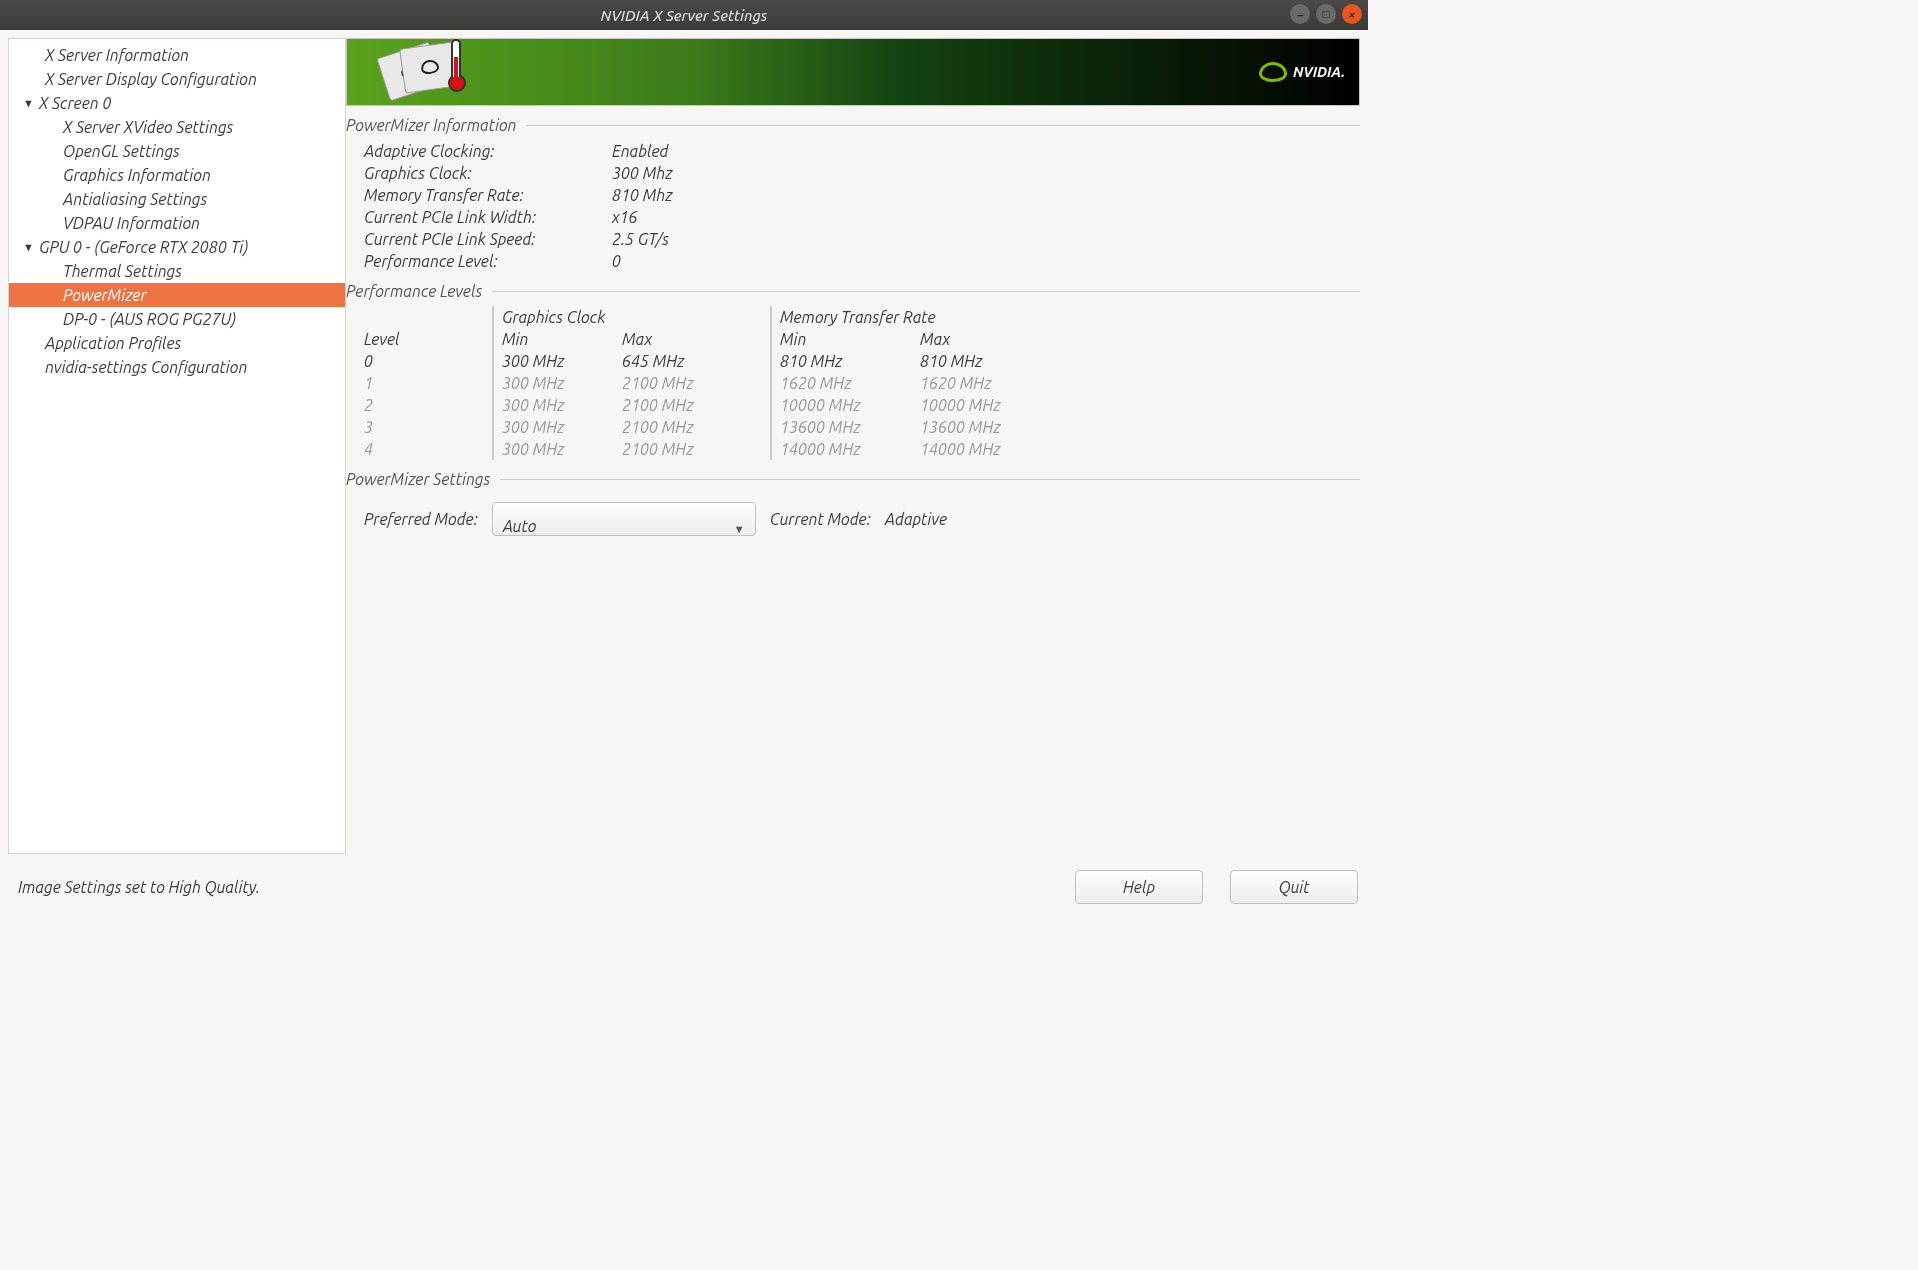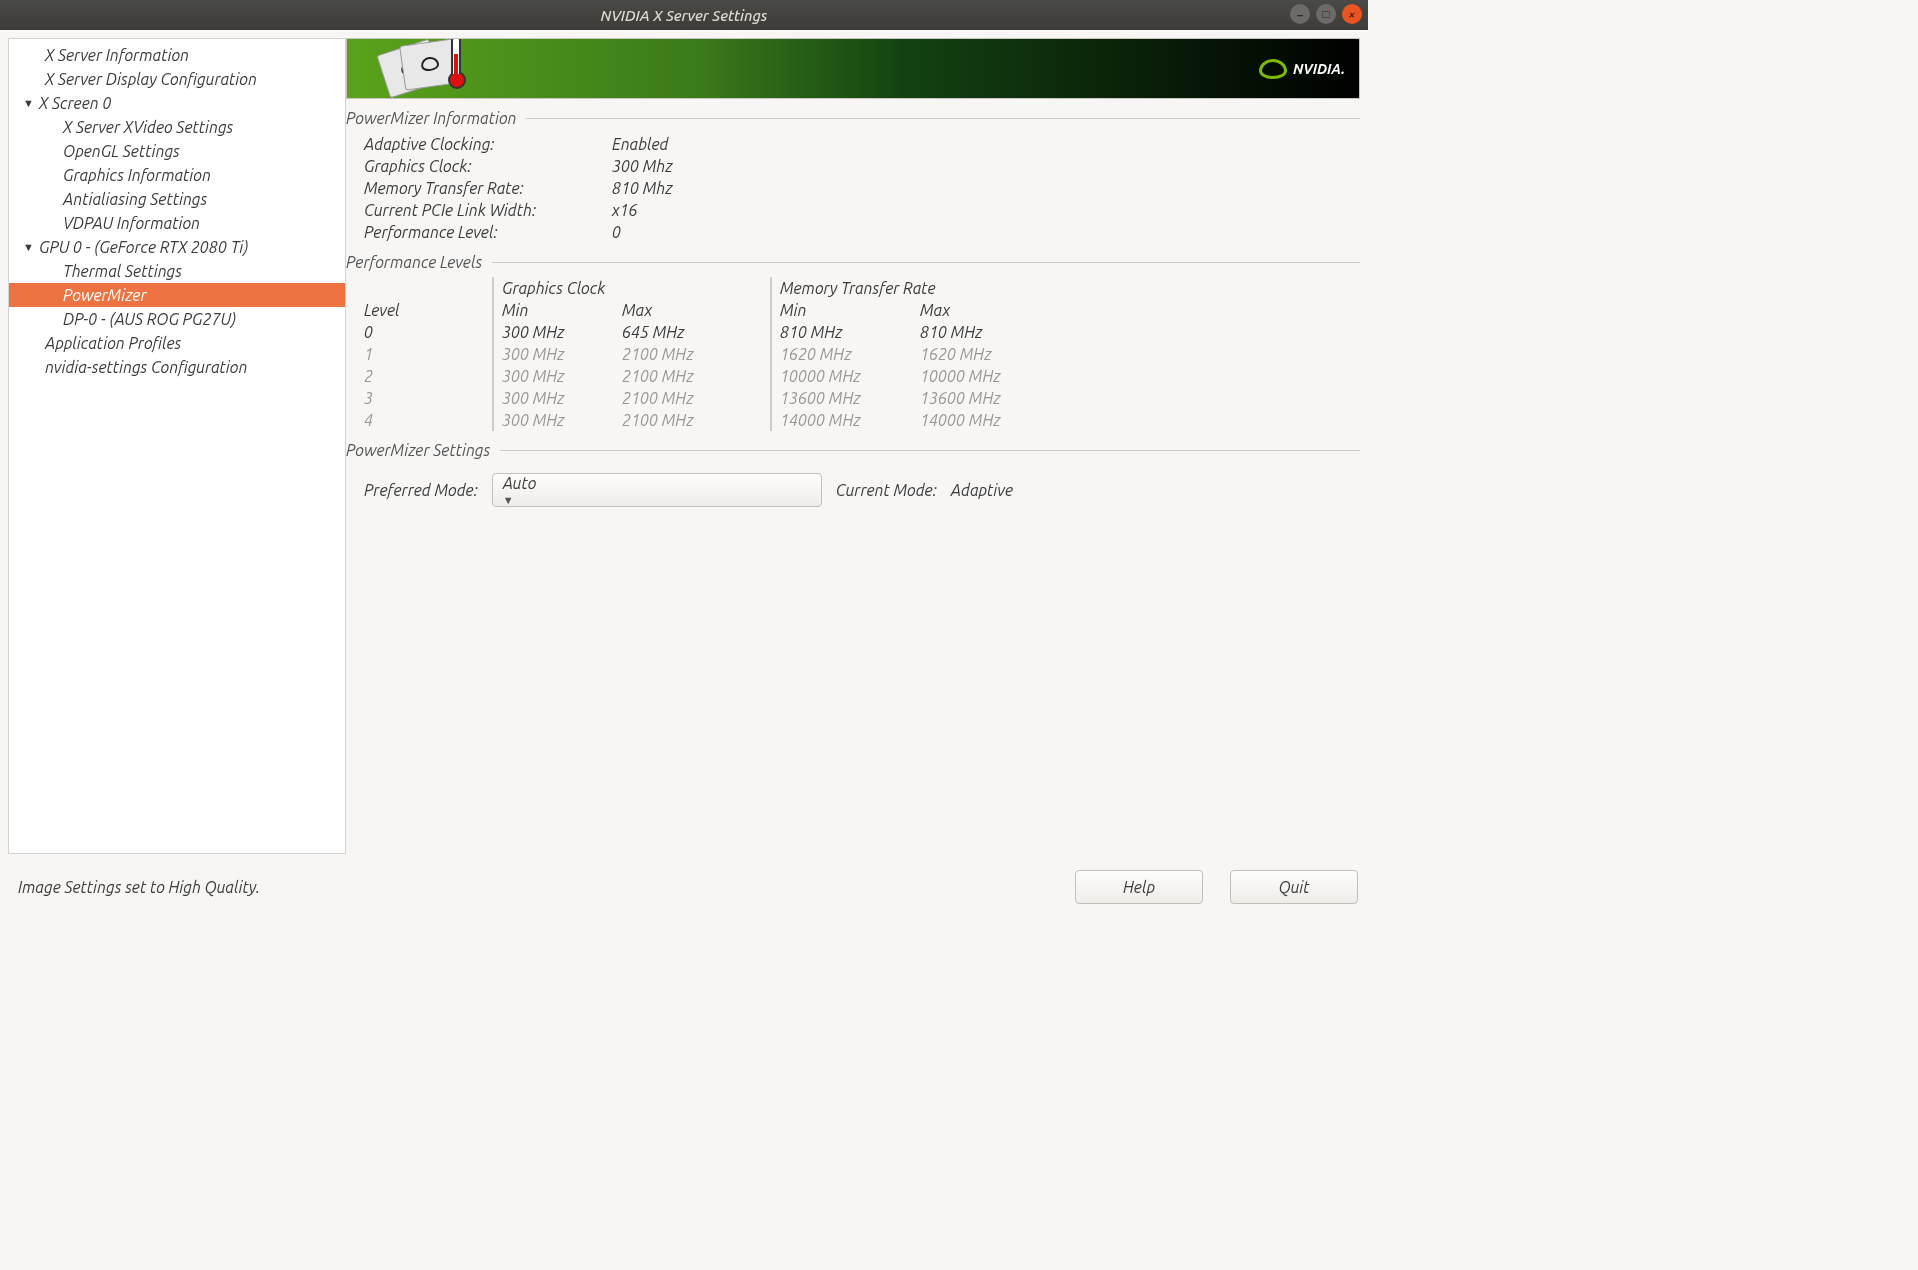--- a/index.html
+++ b/index.html
@@ -79,21 +79,21 @@
     width: 14px;
     font-size: 11px;
     margin-right: 2px;
   }
   .main {
     flex: 1;
     display: flex;
     flex-direction: column;
   }
   .banner {
-    height: 61px;
+    height: 68px;
     background: linear-gradient(to right, #5aa31b 0%, #3a7a1a 35%, #134211 55%, #000 100%);
     position: relative;
     border: 1px solid #c9c6c2;
     display:flex;
     align-items:center;
     overflow:hidden;
   }
   .banner-left {
     width: 110px; height: 70px;
     position: relative;
@@ -185,29 +185,28 @@
   .pt-header1 .c-level { }
   .pt-header2 { color: #3b3b3b; }
   .pt-body .pt-row:not(.active) { color: #9a9691; }
   .vsep { width:2px; background:#cfccc7; margin: 0 8px; align-self:stretch; }
   .settings-row {
     display:flex; align-items:center; gap: 14px;
     padding: 8px 0 0 18px;
     font-size:16px;
   }
   .select {
-    width: 330px; height: 34px;
+    width: 264px; height: 34px;
     border: 1px solid #c3bfba;
     border-radius: 4px;
     background: linear-gradient(to bottom,#fdfdfc,#efedea);
-    display:flex; align-items:flex-start;
+    display:flex; align-items:flex-end;
     padding: 0 10px;
     justify-content: space-between;
     cursor:pointer;
-    flex-direction:column;
   }
   .select .caret { font-size:11px; color:#555; }
   .footer {
     display:flex;
     align-items:center;
     padding: 8px 10px 8px 18px;
     gap: 27px;
   }
   .footer-status { font-size:16px; color:#3b3b3b; }
   .spacer { flex:1; }
@@ -324,20 +323,24 @@
             <div class="info-value">300 Mhz</div>
           </div>
         <div class="info-row">
             <div class="info-label">Memory Transfer Rate:</div>
             <div class="info-value">810 Mhz</div>
           </div>
         <div class="info-row gap">
             <div class="info-label">Current PCIe Link Width:</div>
             <div class="info-value">x16</div>
           </div>
+        <div class="info-row">
+            <div class="info-label">Current PCIe Link Speed:</div>
+            <div class="info-value">2.5 GT/s</div>
+          </div>
         <div class="info-row gap">
             <div class="info-label">Performance Level:</div>
             <div class="info-value">0</div>
           </div>
       </div>
 
       <div class="section-title">
         <span>Performance Levels</span>
         <div class="line"></div>
       </div>

